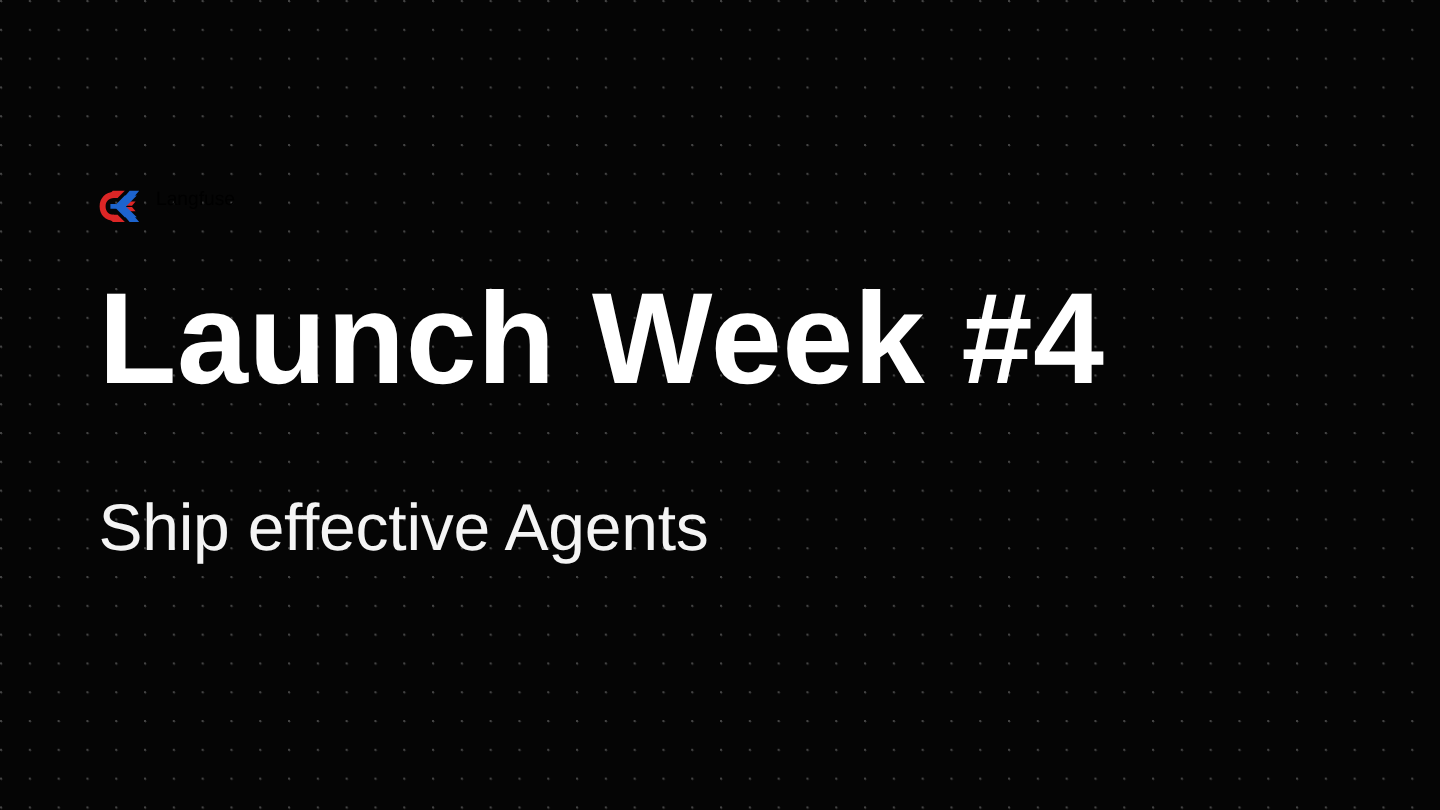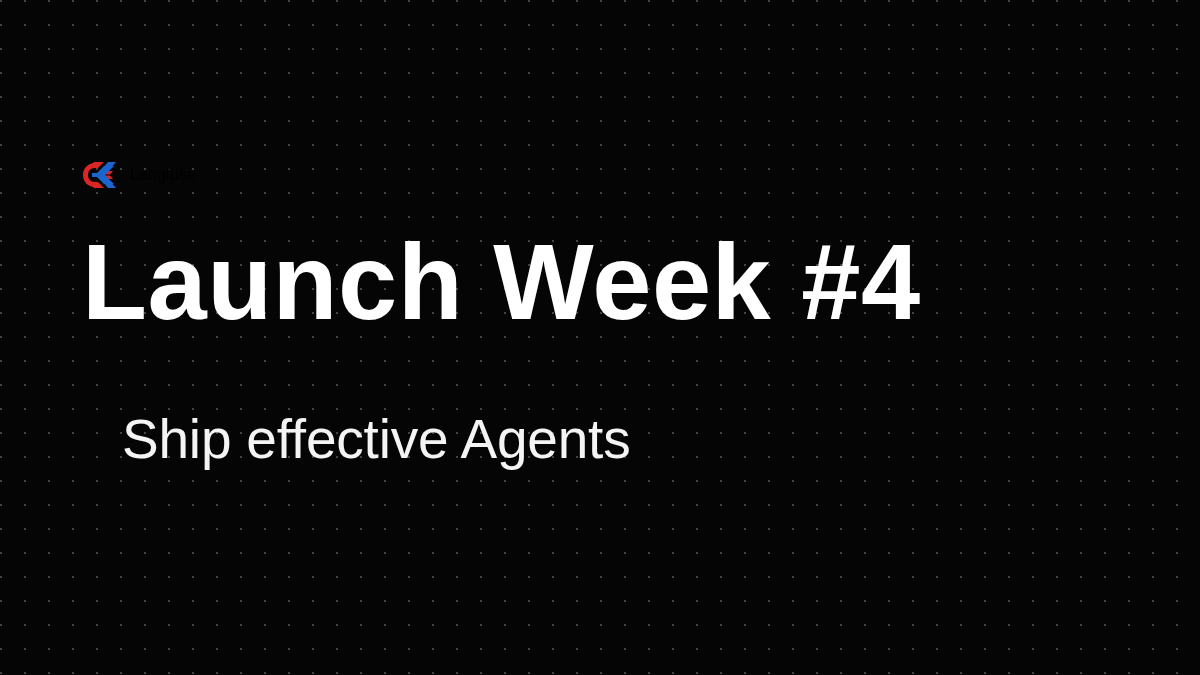--- a/index.html
+++ b/index.html
@@ -45,21 +45,21 @@
     width: 1060px;
     height: 675px;
   }
 
   
   #brand {
     position: absolute;
     left: 0;
     top: 158px;
     display: flex;
-    align-items: center;
+    align-items: flex-start;
     gap: 14px;
     height: 34px;
   }
 
   #brand-logo {
     width: 34px;
     height: 28px;
     display: block;
     flex: 0 0 auto;
   }
@@ -83,21 +83,20 @@
   #subheadline {
     position: absolute;
     left: 0;
     top: 404px;
     color: #f4f4f4;
     font-size: 55px;
     font-weight: 400;
     letter-spacing: -0.2px;
     line-height: 70px;
     white-space: nowrap;
-    margin-left: 40px;
   }
 
   #subheadline .sub-line { display: block; }
 </style>
 </head>
 <body>
 
 <div id="stage">
 
   <div id="dot-grid"></div>

